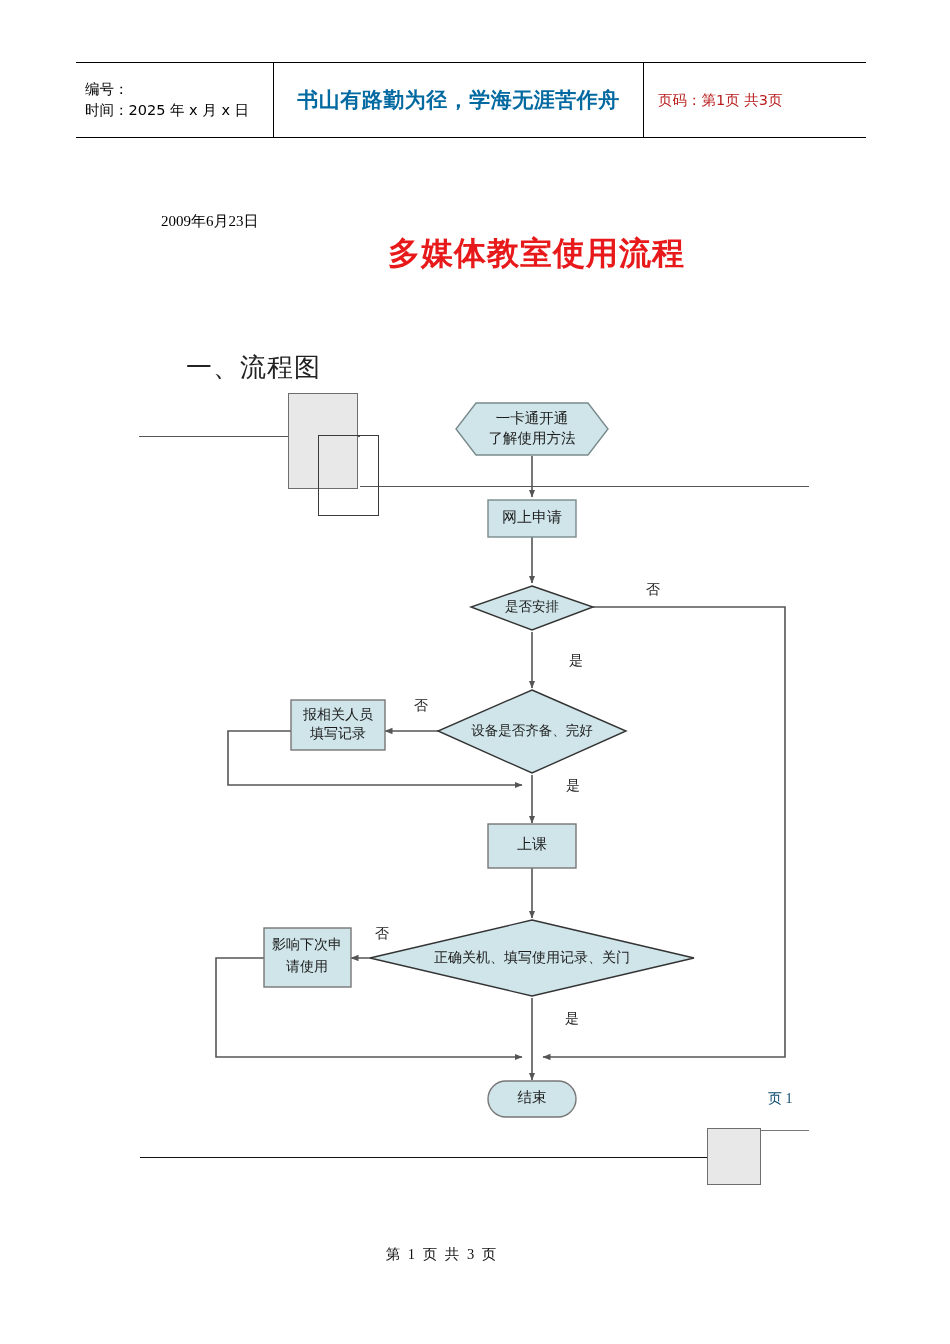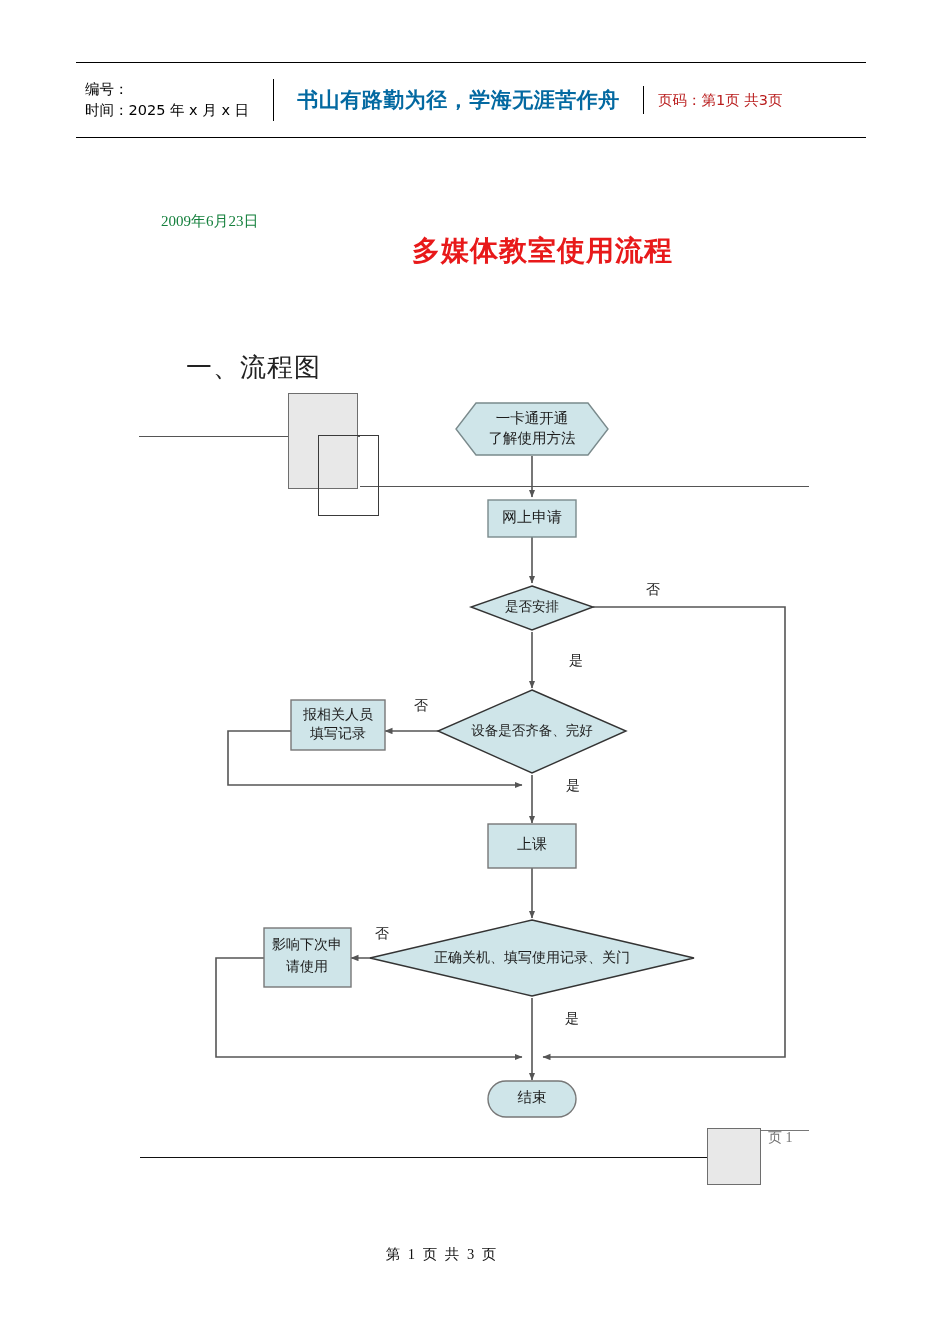--- a/index.html
+++ b/index.html
@@ -19,21 +19,20 @@
   .header-table {
     position: absolute;
     left: 76px;
     top: 62px;
     width: 790px;
     height: 76px;
     border-top: 1.5px solid #000;
     border-bottom: 1.5px solid #000;
     display: flex;
     box-sizing: border-box;
-    align-items: center;
   }
   .hdr-cell {
     display: flex;
     flex-direction: column;
     justify-content: center;
     box-sizing: border-box;
   }
   .hdr-left {
     width: 198px;
     border-right: 1.5px solid #000;
@@ -68,21 +67,21 @@
     left: 0;
     top: 190px;
     width: 950px;
     height: 150px;
   }
   .title-date {
     position: absolute;
     left: 161px;
     top: 212px;
     font-size: 15px;
-    color: #15803d;
+    color: #000000;
     font-family: "Liberation Serif", "DejaVu Serif", serif;
     white-space: nowrap;
   }
   .title-rule-left {
     position: absolute;
     left: 139px;
     top: 246px;
     width: 221px;
     height: 0;
     border-top: 1.2px solid #555;
@@ -110,25 +109,25 @@
     left: 318px;
     top: 245px;
     width: 61px;
     height: 81px;
     background: transparent;
     border: 1.2px solid #3a3a3a;
     box-sizing: border-box;
   }
   .title-text {
     position: absolute;
-    left: 412px;
+    left: 388px;
     top: 232px;
     font-family: "DejaVu Serif", "Liberation Serif", serif;
     font-weight: bold;
-    font-size: 28px;
+    font-size: 32px;
     color: #e8191a;
     white-space: nowrap;
     letter-spacing: 1px;
   }
 
   
   .section-heading {
     position: absolute;
     left: 186px;
     top: 350px;
@@ -186,23 +185,23 @@
     top: 1128px;
     width: 54px;
     height: 57px;
     background: #e8e8e8;
     border: 1.2px solid #6e6e6e;
     box-sizing: border-box;
   }
   .footer-pagemark {
     position: absolute;
     left: 768px;
-    top: 1129px;
+    top: 1090px;
     font-size: 14px;
-    color: #737373;
+    color: #0c4a6e;
     font-family: "Liberation Serif", "DejaVu Serif", serif;
     white-space: nowrap;
   }
   .footer-pagenum {
     position: absolute;
     left: 0;
     top: 1245px;
     width: 764px;
     text-align: center;
     font-size: 14.5px;

